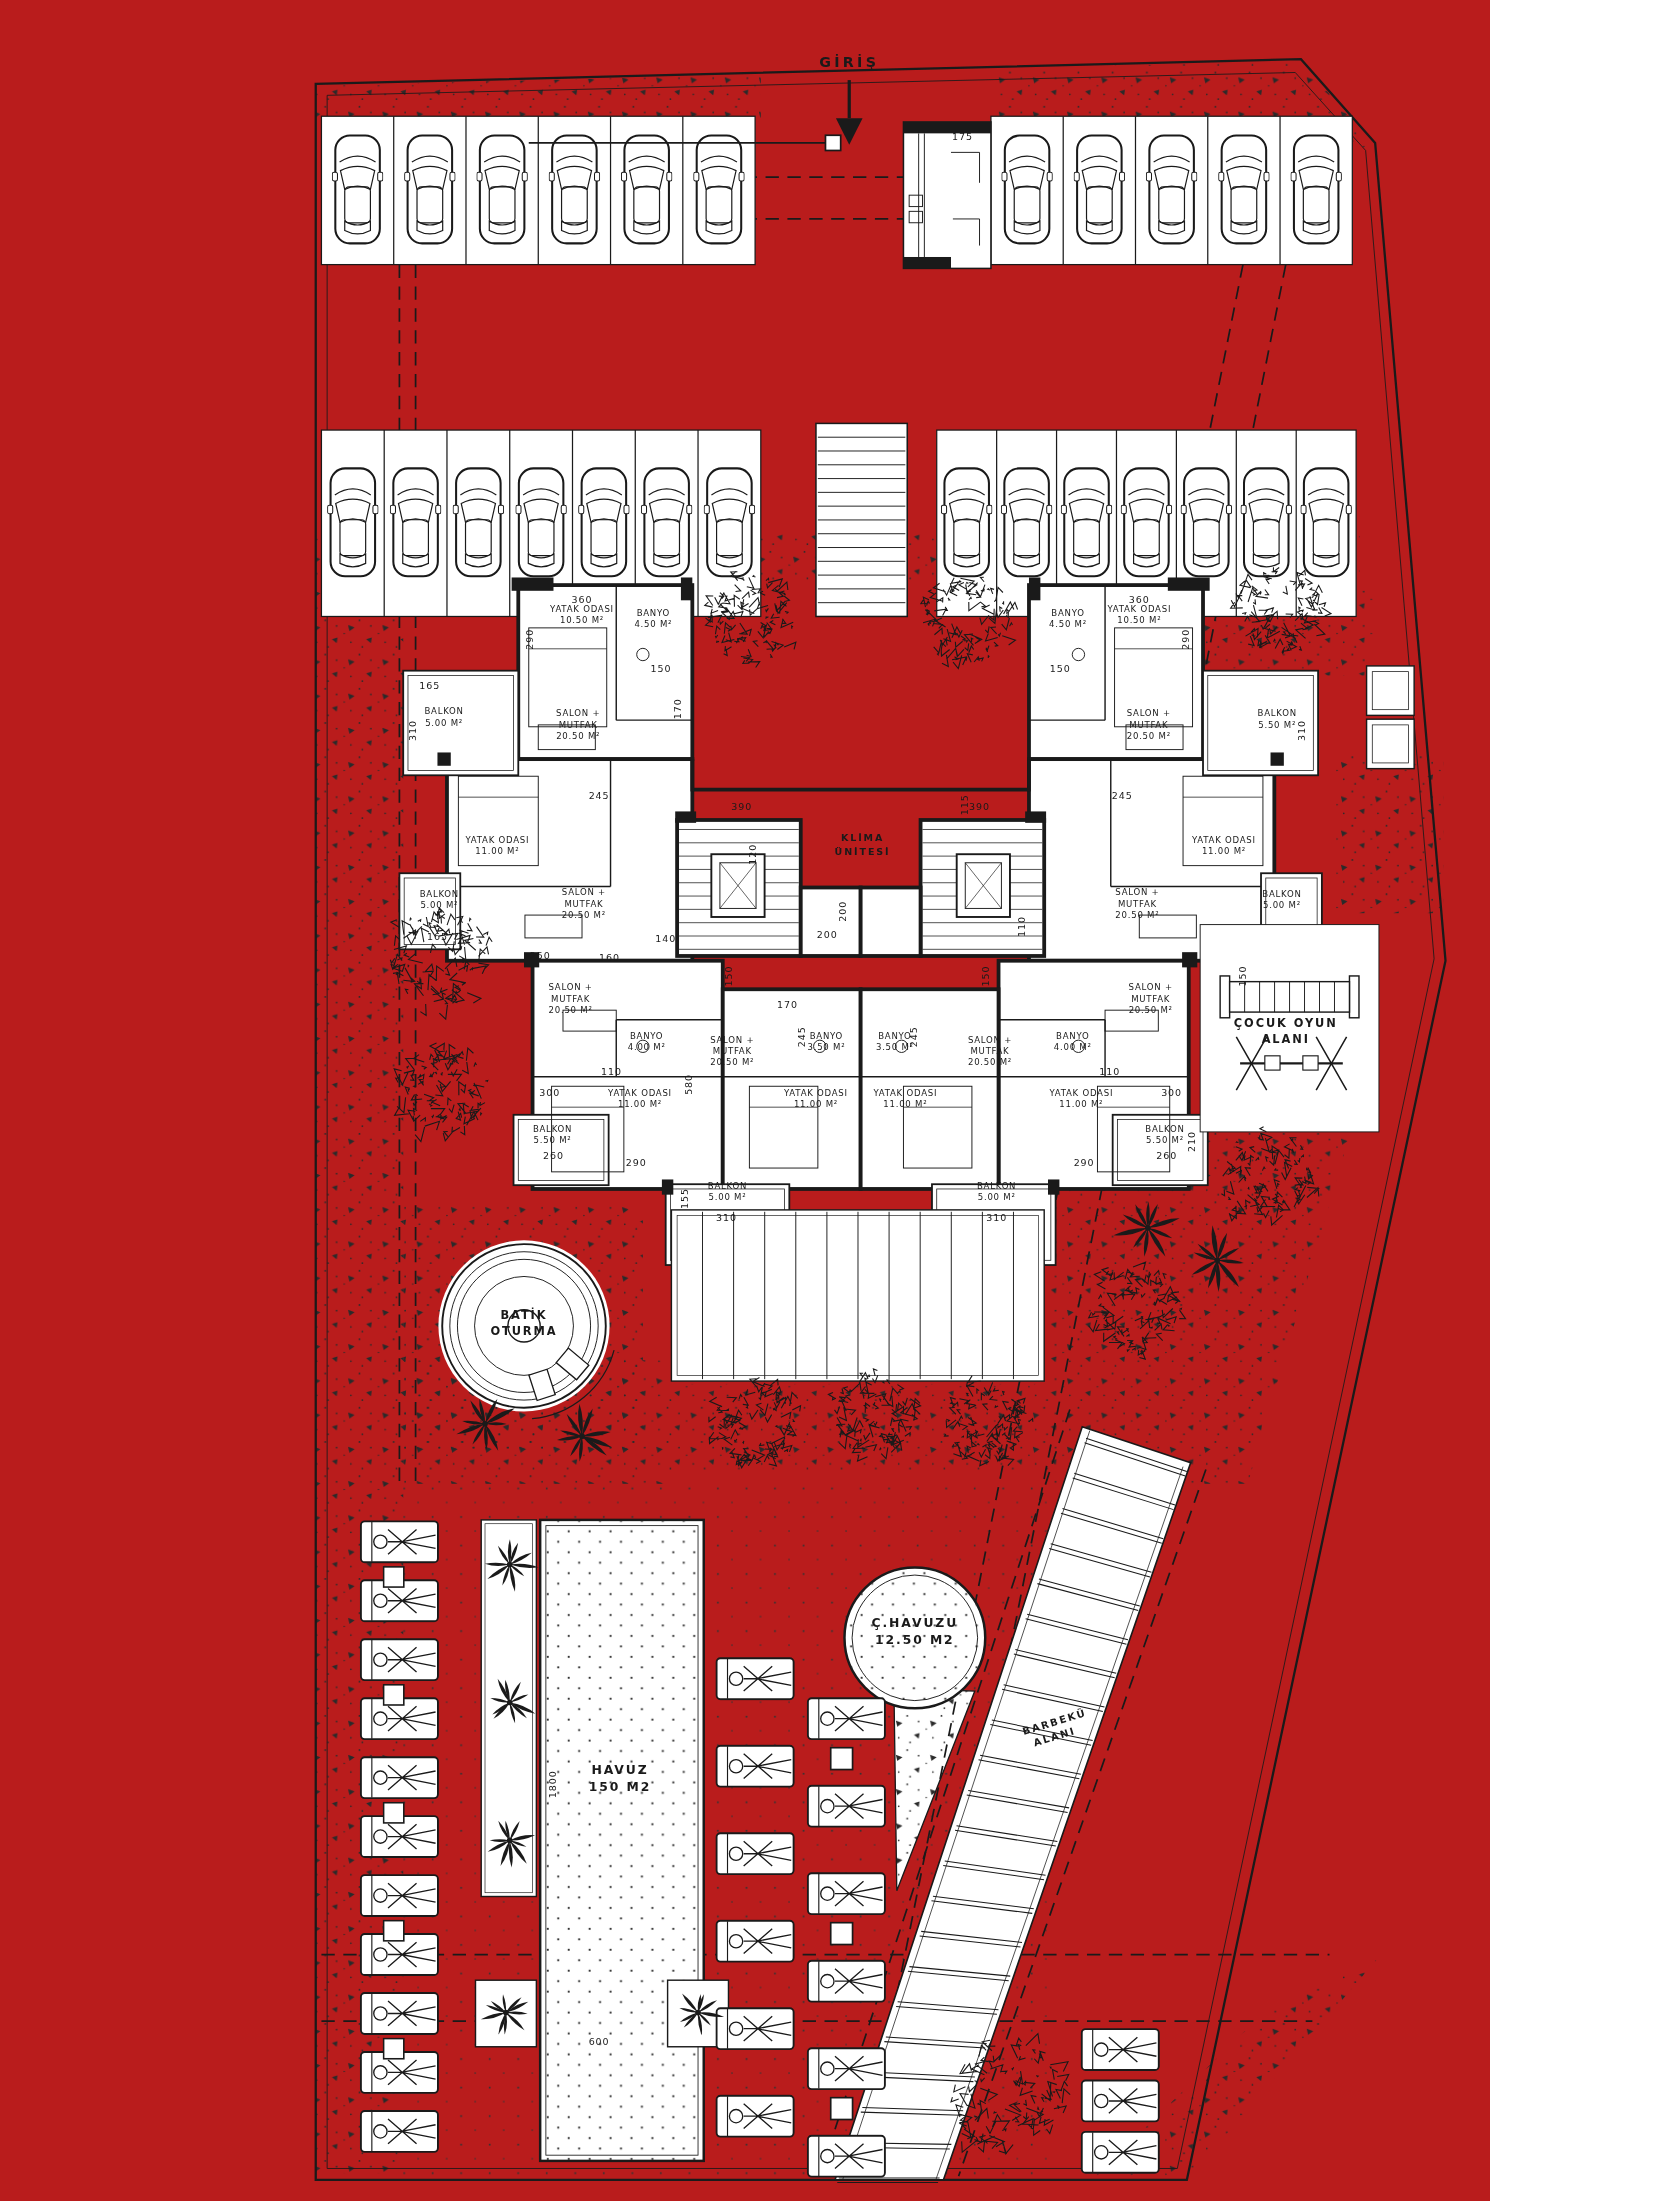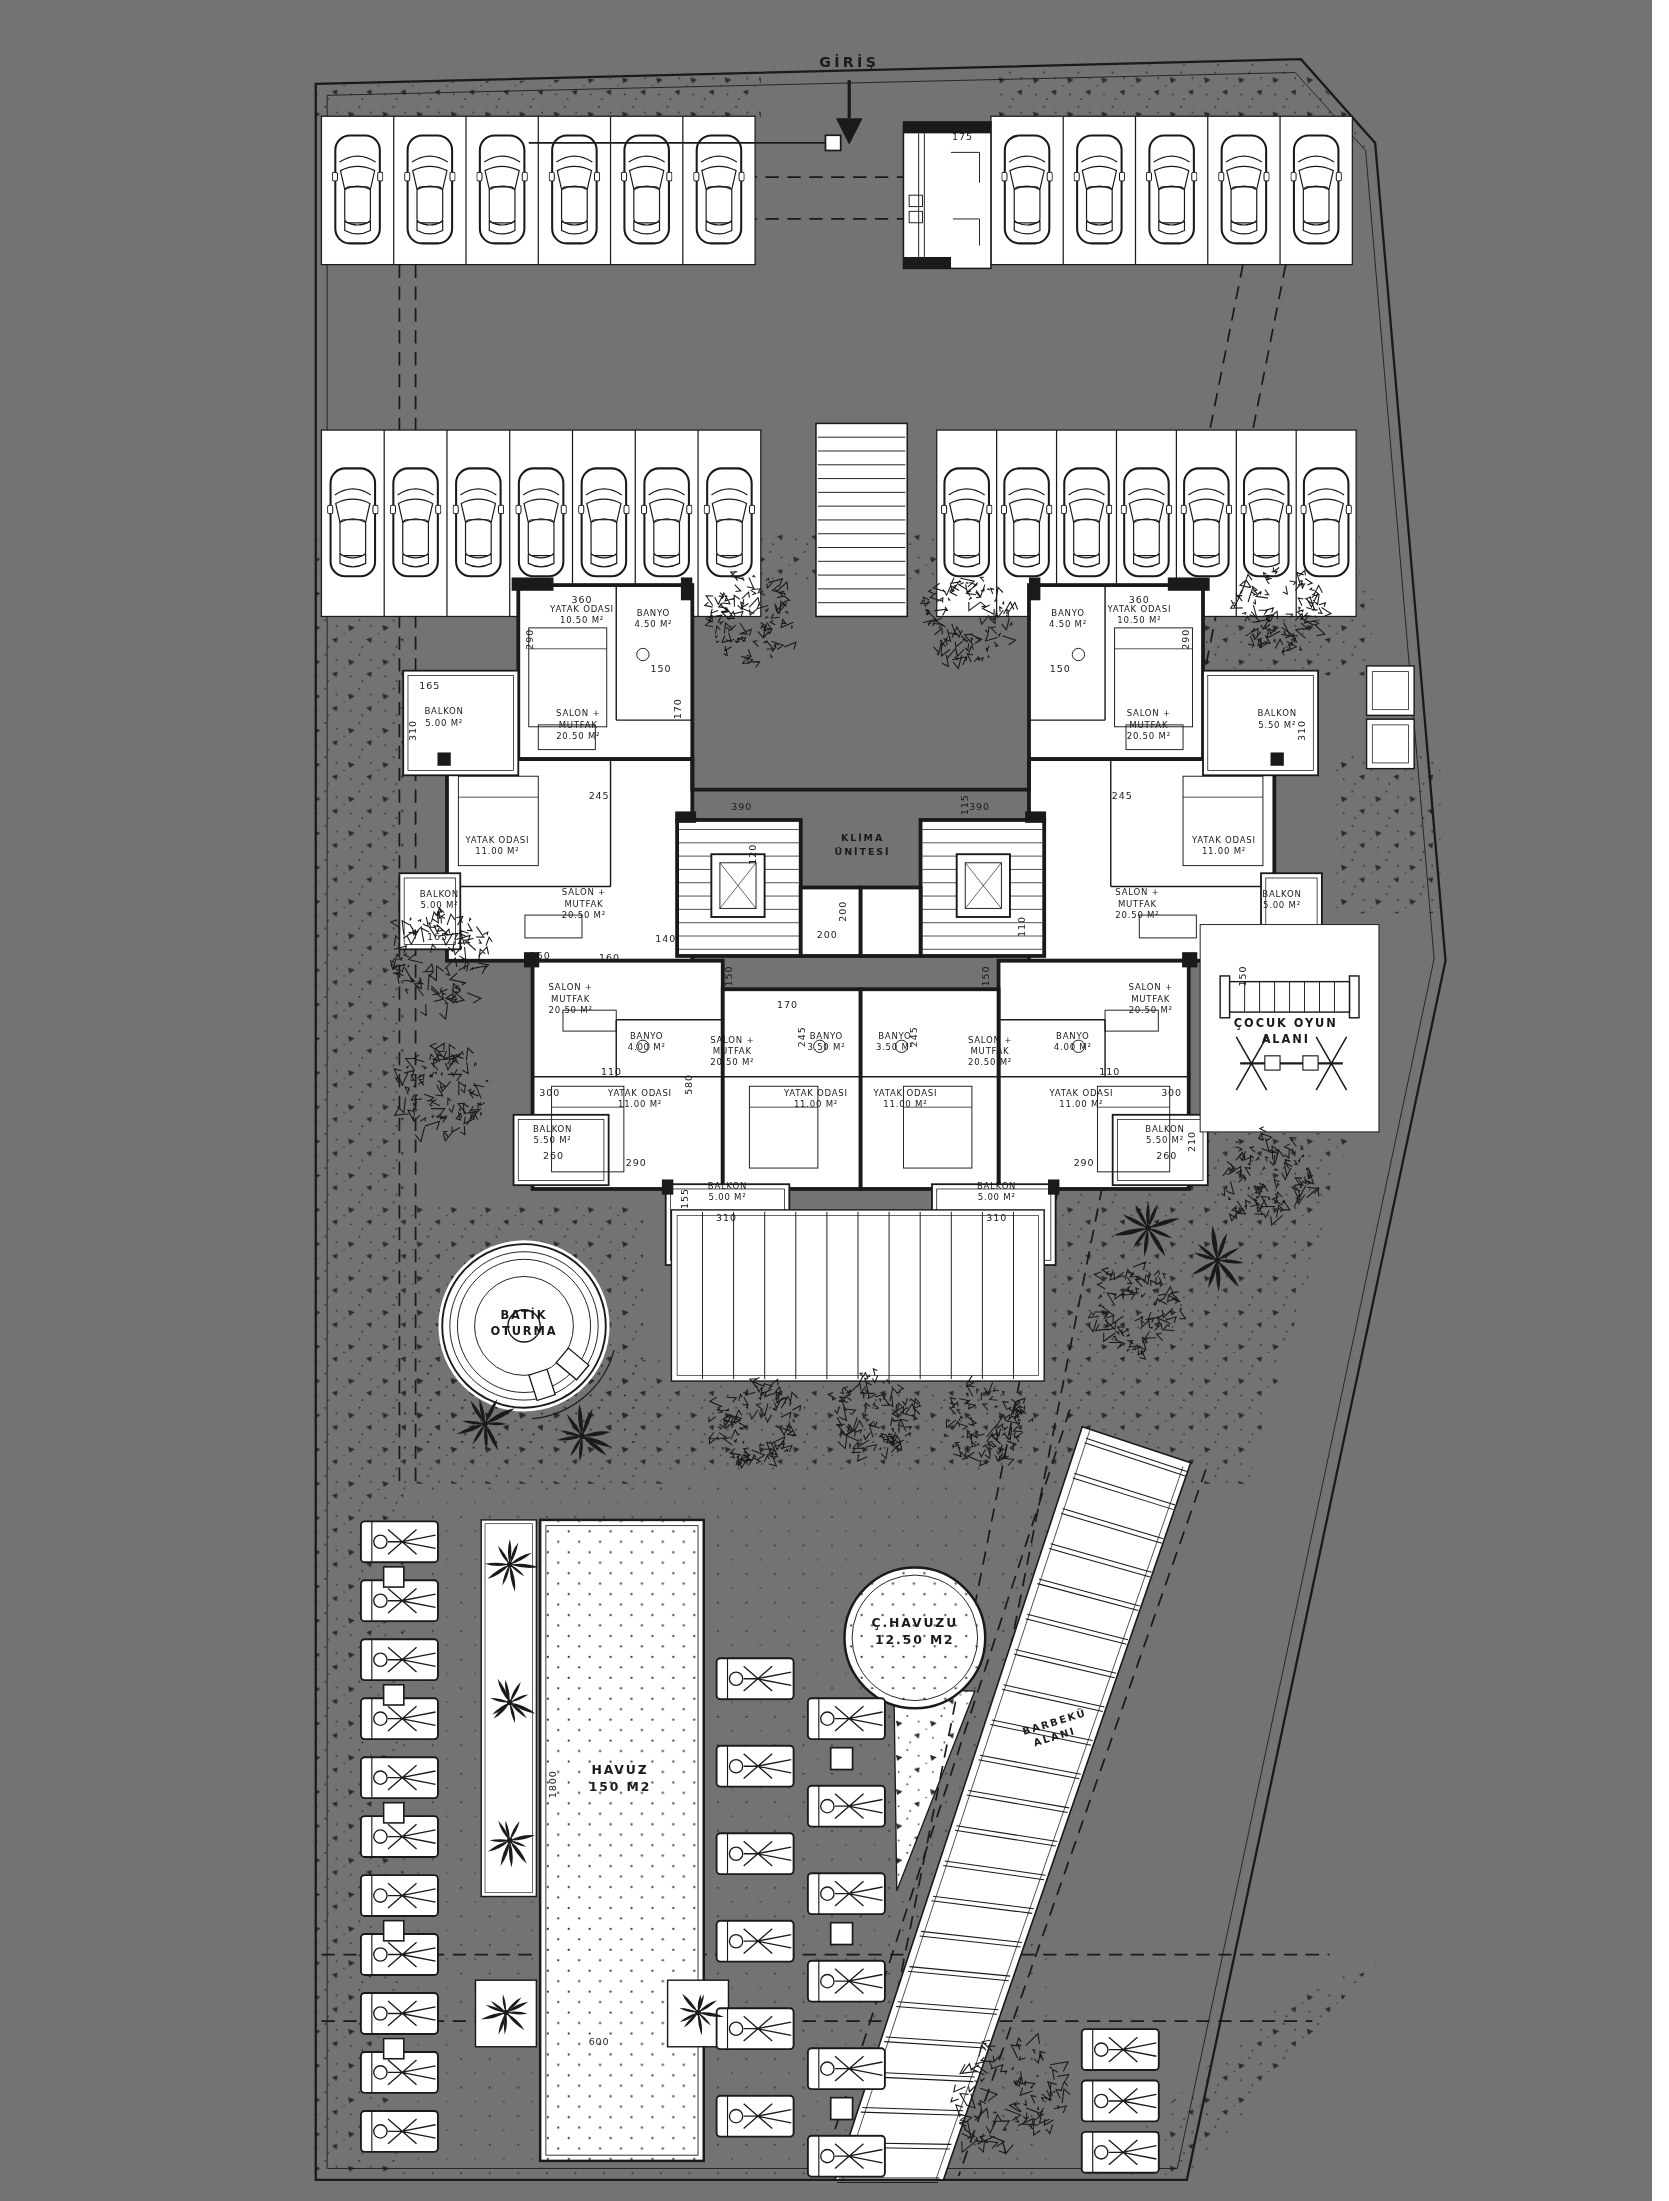--- a/index.html
+++ b/index.html
@@ -1,16 +1,16 @@
 <!DOCTYPE html>
 <html style="font-size:15px"><head>
 <meta charset="utf-8">
 <style>
   html,body{margin:0;padding:0;background:#ffffff;}
-  .sheet{width:1652px;height:2202px;background:#737373;position:relative;overflow:hidden;}
+  .sheet{width:1490px;height:2202px;background:#b91c1c;position:relative;overflow:hidden;}
   svg text{font-family:"DejaVu Sans","Liberation Sans",sans-serif;fill:#1a1a1a;}
   svg{display:block;}
 </style>
 </head>
 <body>
 
 <div class="sheet">
 <svg id="plan" viewBox="0 0 1755 2315" width="1669" height="2202">
   <defs>
     <pattern id="pat-stipple" width="36" height="36" patternUnits="userSpaceOnUse">

